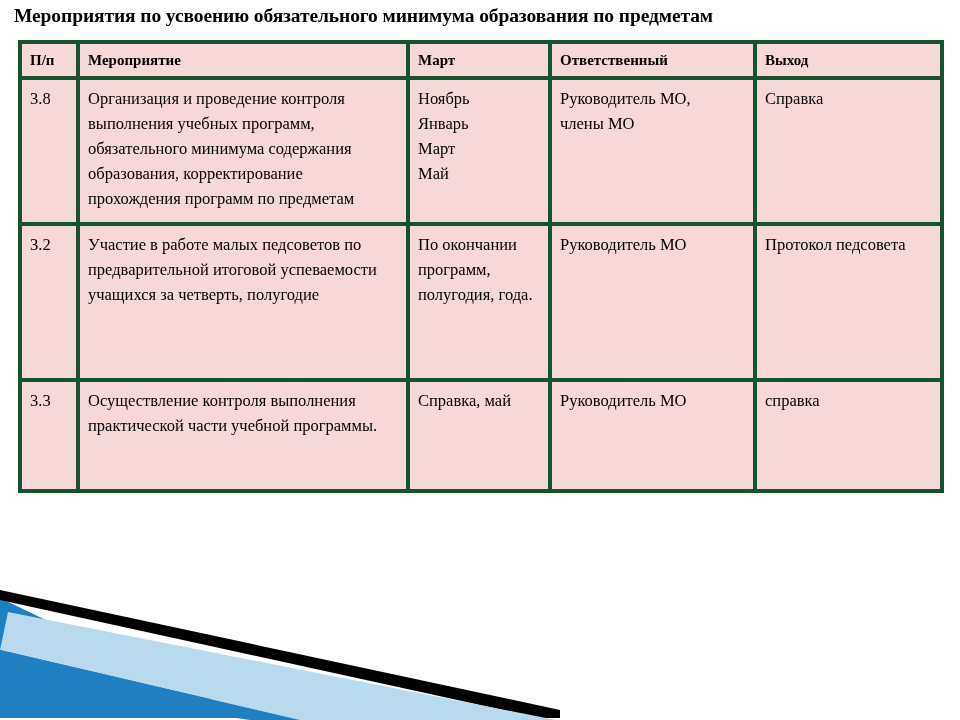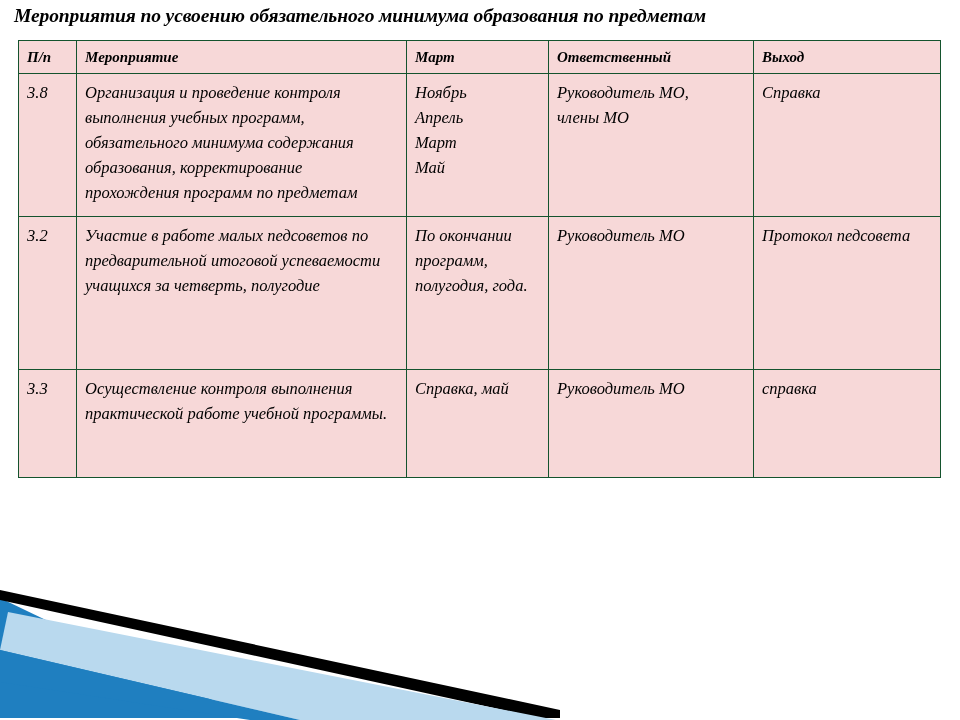--- a/index.html
+++ b/index.html
@@ -12,21 +12,20 @@
     background: #ffffff;
     font-family: "Liberation Serif", serif;
     overflow: hidden;
     position: relative;
   }
   .slide {
     position: relative;
     width: 880px;
     height: 720px;
     box-sizing: border-box;
-    font-style: italic;
   }
   .slide-title {
     position: absolute;
     left: 14px;
     top: 4px;
     width: 930px;
     font-family: "Liberation Serif", serif;
     font-weight: bold;
     font-size: 19.5px;
     line-height: 24px;
@@ -39,21 +38,21 @@
     top: 40px;
     width: 922px;
   }
   table.main-table {
     border-collapse: collapse;
     width: 922px;
     table-layout: fixed;
     background: #f6d6d6;
   }
   table.main-table td, table.main-table th {
-    border: 1px solid #14532d;
+    border: 4px solid #14532d;
     vertical-align: top;
     padding: 6px 7px 6px 8px;
     font-family: "Liberation Serif", serif;
     font-size: 16.5px;
     line-height: 25px;
     color: #000000;
     background: #f7d8d8;
     text-align: left;
     font-weight: normal;
   }
@@ -113,21 +112,21 @@
           <td>Выход</td>
         </tr>
       </thead>
       <tbody>
 
         <tr>
           <td class="row-tall">3.8</td>
           <td class="row-tall">Организация и проведение контроля выполнения учебных программ, обязательного минимума содержания образования, корректирование прохождения программ по предметам</td>
           <td class="row-tall">
             <span class="cell-line">Ноябрь</span>
-            <span class="cell-line">Апрель</span>
+            <span class="cell-line">Январь</span>
             <span class="cell-line">Март</span>
             <span class="cell-line">Май</span>
           </td>
           <td class="row-tall">
             <span class="cell-line">Руководитель МО,</span>
             <span class="cell-line">члены МО</span>
           </td>
           <td class="row-tall">Справка</td>
         </tr>
 
@@ -138,21 +137,21 @@
             <span class="cell-line">По окончании программ, полугодия, года.</span>
           </td>
           <td class="row-mid">
             <span class="cell-line">Руководитель МО</span>
           </td>
           <td class="row-mid">Протокол педсовета</td>
         </tr>
 
         <tr>
           <td class="row-sm">3.3</td>
-          <td class="row-sm">Осуществление контроля выполнения практической работе учебной программы.</td>
+          <td class="row-sm">Осуществление контроля выполнения практической части учебной программы.</td>
           <td class="row-sm">
             <span class="cell-line">Справка, май</span>
           </td>
           <td class="row-sm">
             <span class="cell-line">Руководитель МО</span>
           </td>
           <td class="row-sm">справка</td>
         </tr>
 
 

